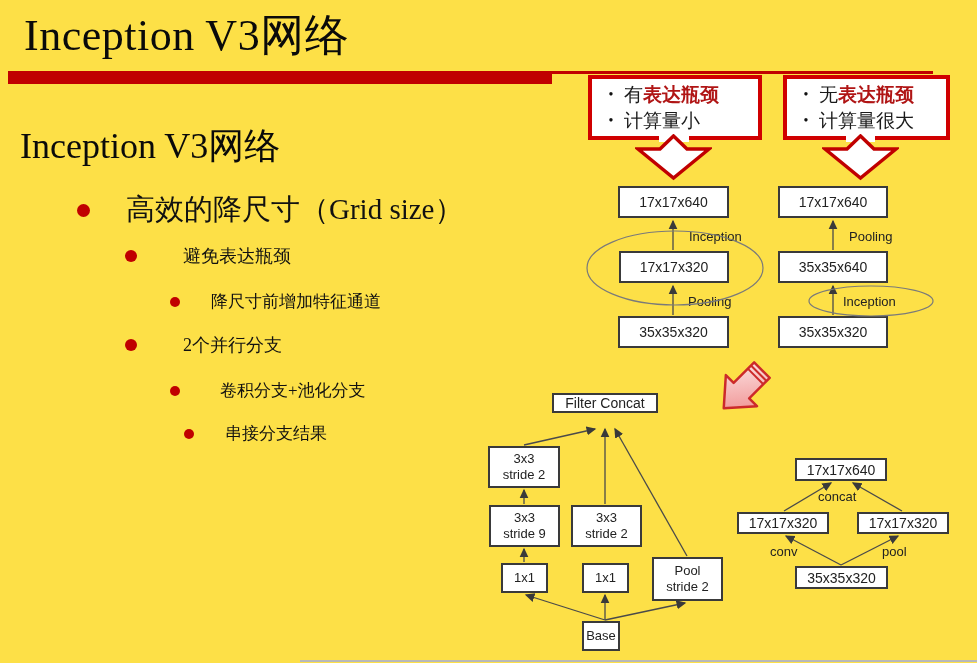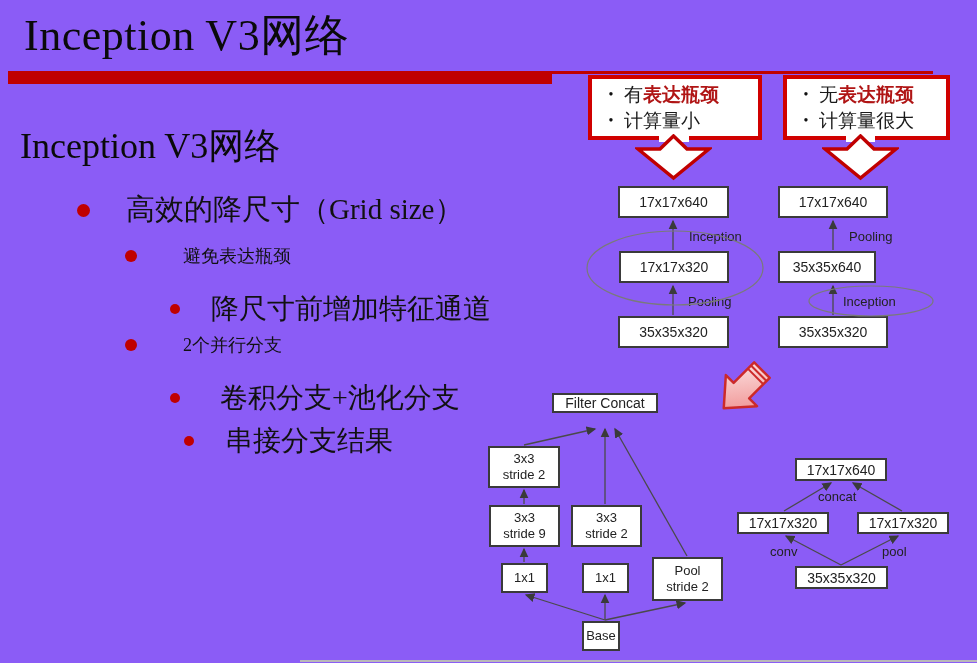--- a/index.html
+++ b/index.html
@@ -1,30 +1,30 @@
 <!DOCTYPE html>
 <html><head>
 <meta charset="utf-8">
 <style>
   html,body{margin:0;padding:0;background:#fff;}
-  .slide{position:relative;width:977px;height:663px;background:#8b5cf6;overflow:hidden;
+  .slide{position:relative;width:977px;height:663px;background:#fde047;overflow:hidden;
          font-family:"Liberation Serif","DejaVu Serif",serif;}
   
   .title{position:absolute;left:24px;top:6px;margin:0;font-size:44px;font-weight:normal;
          color:#0a0a0a;letter-spacing:0.5px;}
   .title-bar{position:absolute;left:8px;top:71px;width:544px;height:13px;background:#c00000;}
   .title-bar-thin{position:absolute;left:552px;top:71px;width:381px;height:3px;background:#c00000;}
   .bottom-line{position:absolute;left:300px;top:660px;width:677px;height:2px;background:#b8b8b8;}
   
   .heading{position:absolute;left:20px;top:122px;margin:0;font-size:36px;font-weight:normal;color:#0a0a0a;}
   .bullet-row{position:absolute;display:flex;align-items:center;color:#111;white-space:nowrap;}
   .bullet-row .dot{border-radius:50%;background:#c00000;flex:0 0 auto;}
   .lvl1{font-size:29px;gap:36px;}  .lvl1 .dot{width:13px;height:13px;}
   .lvl2{font-size:18px;gap:46px;}  .lvl2 .dot{width:12px;height:12px;}
-  .lvl3{font-size:28px;gap:31px;}  .lvl3 .dot{width:10px;height:10px;}
+  .lvl3{font-size:17px;gap:31px;}  .lvl3 .dot{width:10px;height:10px;}
   
   .callout{position:absolute;top:75px;height:65px;border:4px solid #d00000;background:#fff;
            box-sizing:border-box;z-index:4;padding:3px 0 0 6px;}
   .cl-line{display:flex;align-items:center;height:26px;font-size:19px;color:#1a1a1a;}
   .cl-dot{flex:0 0 26px;text-align:center;font-size:14px;color:#111;}
   .hl{color:#b01515;font-weight:bold;}
   .gap-cover{position:absolute;top:135px;height:7px;background:#fff;z-index:5;}
   .callout-arrow{position:absolute;top:134px;z-index:6;}
   
   .node{position:absolute;box-sizing:border-box;border:2px solid #3a3a3a;background:#fff;
@@ -111,21 +111,21 @@
     </div>
   <div class="node n14" style="left:618px;top:316px;width:111px;height:32px;">
       <span>35x35x320</span>
     </div>
   <span class="dlabel" style="left:689px;top:229px;">Inception</span>
   <span class="dlabel" style="left:688px;top:294px;">Pooling</span>
 
   <div class="node n14" style="left:778px;top:186px;width:110px;height:32px;">
       <span>17x17x640</span>
     </div>
-  <div class="node n14" style="left:778px;top:251px;width:98px;height:32px;">
+  <div class="node n14" style="left:778px;top:251px;width:110px;height:32px;">
       <span>35x35x640</span>
     </div>
   <div class="node n14" style="left:778px;top:316px;width:110px;height:32px;">
       <span>35x35x320</span>
     </div>
   <span class="dlabel" style="left:849px;top:229px;">Pooling</span>
   <span class="dlabel" style="left:843px;top:294px;">Inception</span>
 
   <svg class="big-arrow" width="74" height="80" viewBox="0 0 74 80">
     <defs>

